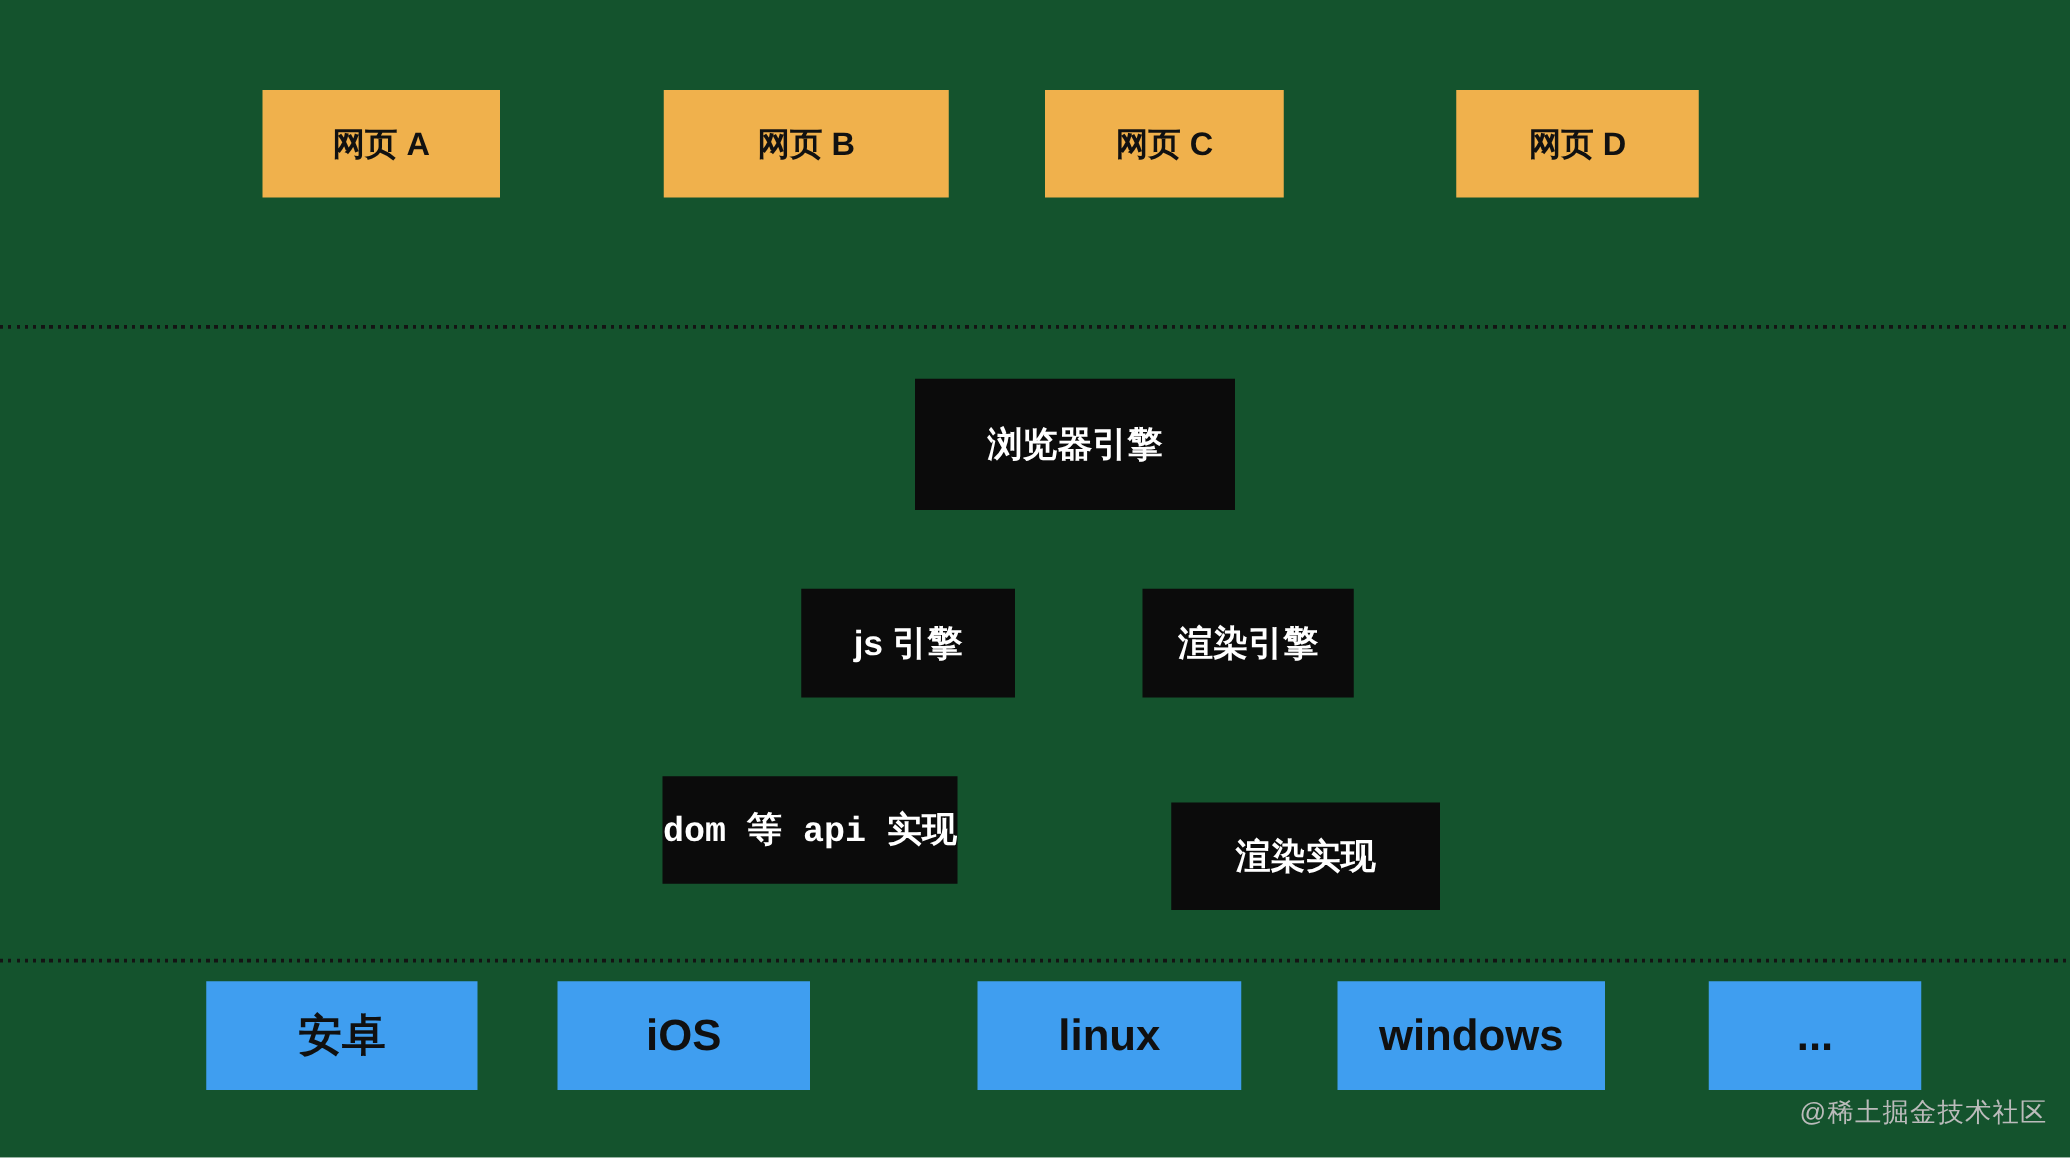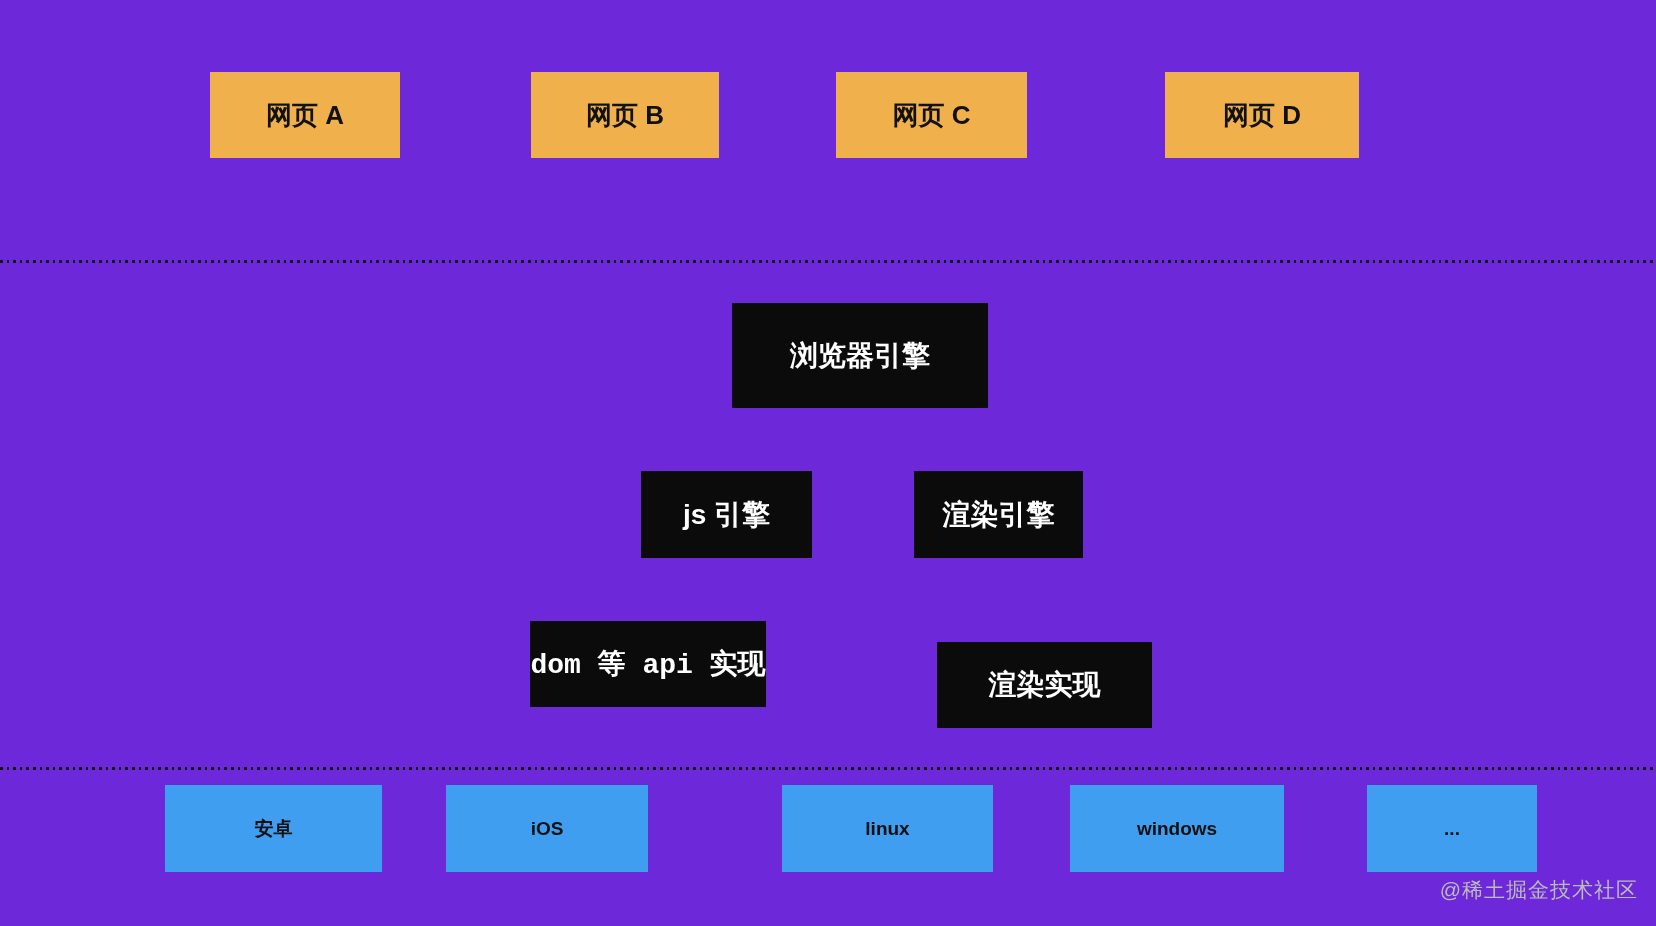--- a/index.html
+++ b/index.html
@@ -4,21 +4,21 @@
 <style>
   html, body {
     margin: 0;
     padding: 0;
     background: #ffffff;
   }
   .canvas {
     position: relative;
     width: 1656px;
     height: 926px;
-    background: #6d28d9;
+    background: #14532d;
     overflow: hidden;
     font-family: "Liberation Sans", sans-serif;
   }
   .box {
     position: absolute;
     display: flex;
     align-items: center;
     justify-content: center;
     font-weight: 700;
     box-sizing: border-box;
@@ -35,21 +35,21 @@
   
   .engine-box {
     background: #0B0B0B;
     color: #ffffff;
     font-size: 28px;
   }
   
   .platform-box {
     background: #3F9EF0;
     color: #101010;
-    font-size: 19px;
+    font-size: 35px;
     height: 87px;
     top: 785px;
   }
   .dotted-line {
     position: absolute;
     left: 0;
     width: 1656px;
     height: 3px;
     background: repeating-linear-gradient(90deg, #141414 0 2.6px, transparent 2.6px 6.6px);
   }
@@ -61,21 +61,21 @@
     color: #BBBBBB;
     letter-spacing: 1px;
   }
 </style>
 </head>
 <body>
 
 <div class="canvas">
 
   <div class="box web-box" style="left:210px; width:190px;">网页 A</div>
-  <div class="box web-box" style="left:531px; width:188px;">网页 B</div>
+  <div class="box web-box" style="left:531px; width:228px;">网页 B</div>
   <div class="box web-box" style="left:836px; width:191px;">网页 C</div>
   <div class="box web-box" style="left:1165px; width:194px;text-align:right;">网页 D</div>
 
   <div class="dotted-line" style="top:260px;"></div>
 
   <div class="box engine-box" style="left:732px; top:303px; width:256px; height:105px;">浏览器引擎</div>
 
   <div class="box engine-box" style="left:641px; top:471px; width:171px; height:87px;">js 引擎</div>
   <div class="box engine-box" style="left:914px; top:471px; width:169px; height:87px;">渲染引擎</div>
 

